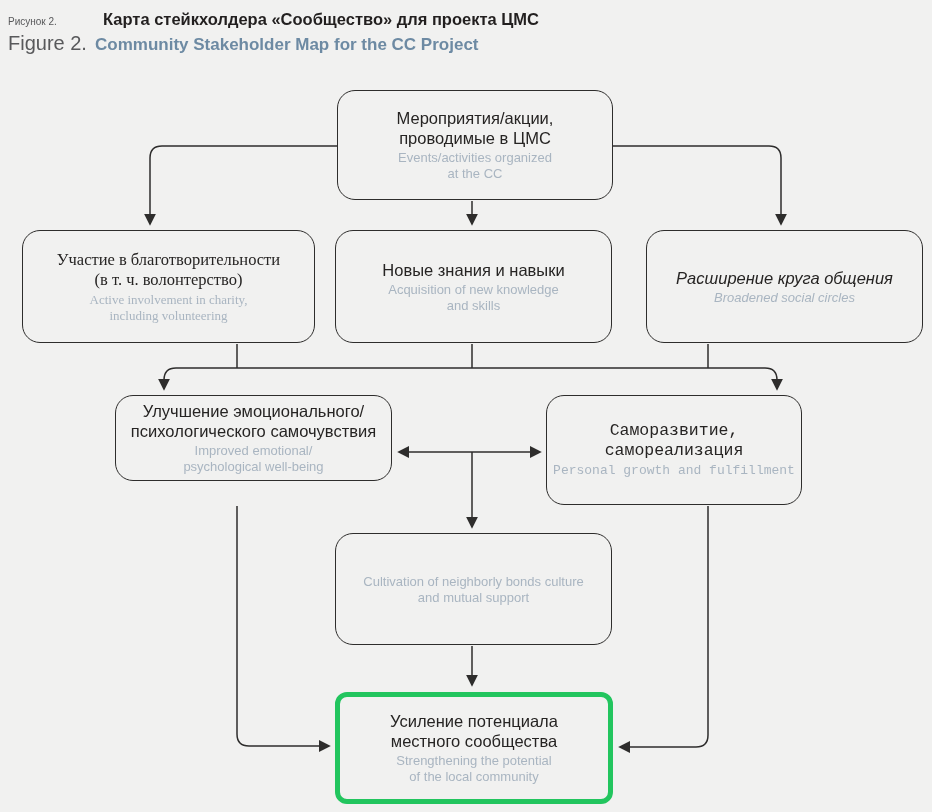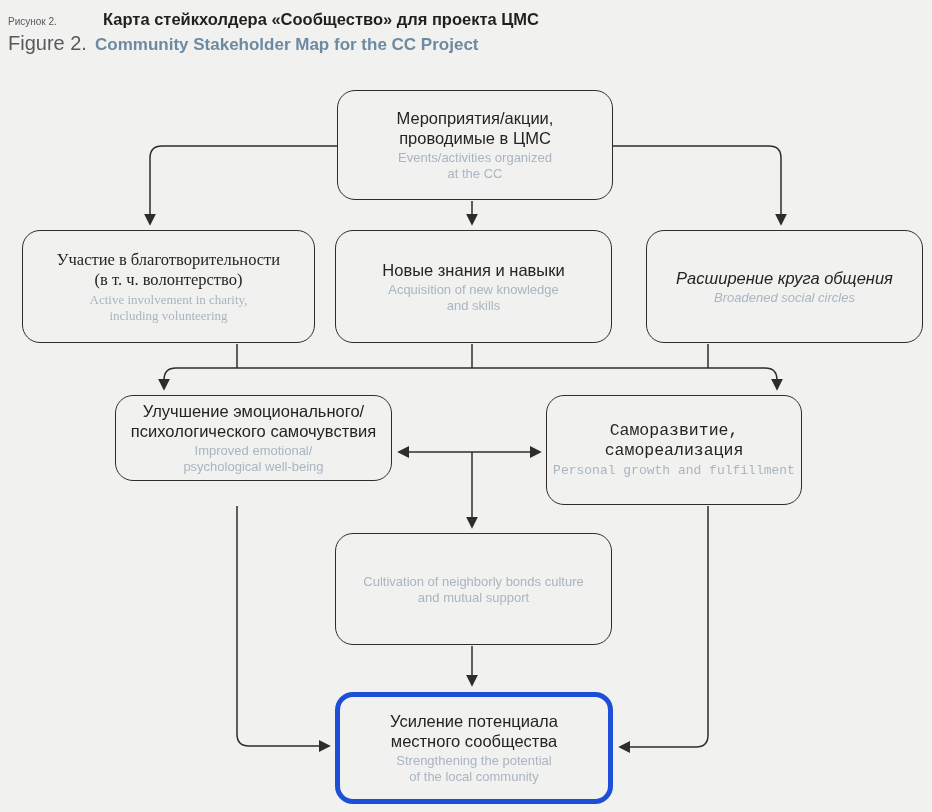--- a/index.html
+++ b/index.html
@@ -29,21 +29,21 @@
     background:#f1f1f0;
     display:flex; flex-direction:column; justify-content:center; align-items:center;
     text-align:center; padding:6px 3px;
   }
   .node .ru {
     font-size:16.5px; color:#262423; line-height:1.22; white-space:pre-line;
   }
   .node .en {
     font-size:13px; color:#a9b5c1; line-height:1.22; white-space:pre-line; margin-top:2px;
   }
-  .node.goal { border:5px solid #1d4ed8; border-radius:18px; }
+  .node.goal { border:5px solid #22c55e; border-radius:12px; }
 </style>
 </head>
 <body>
 
 <div class="canvas">
 
   <div class="titleblock">
     <div class="trow">
       <span class="tlabel rul">Рисунок 2.</span>
       <span class="ttitle rut">Карта стейкхолдера «Сообщество» для проекта ЦМС</span>

